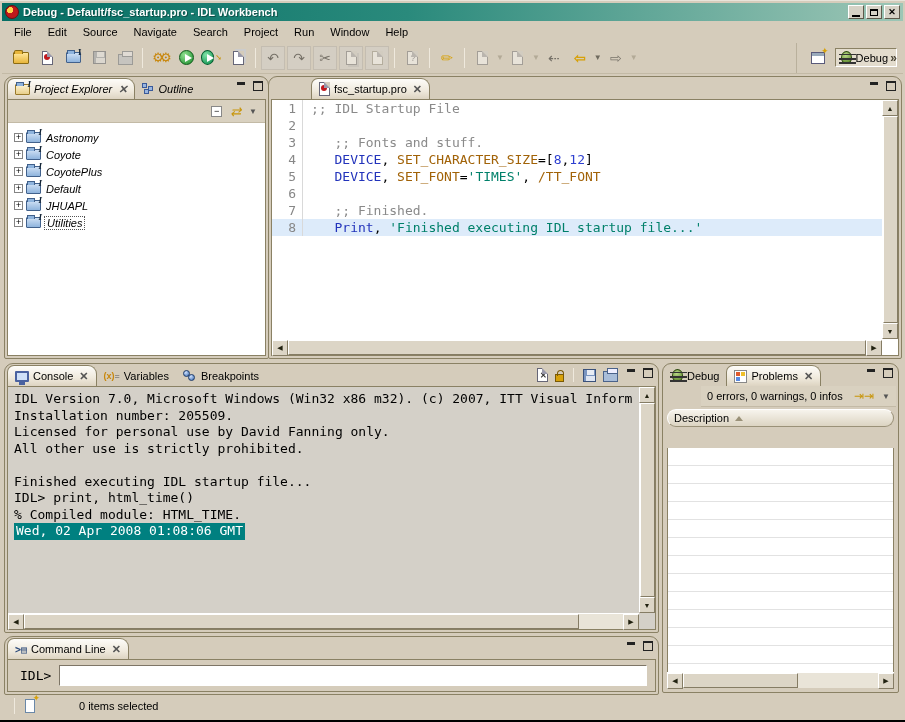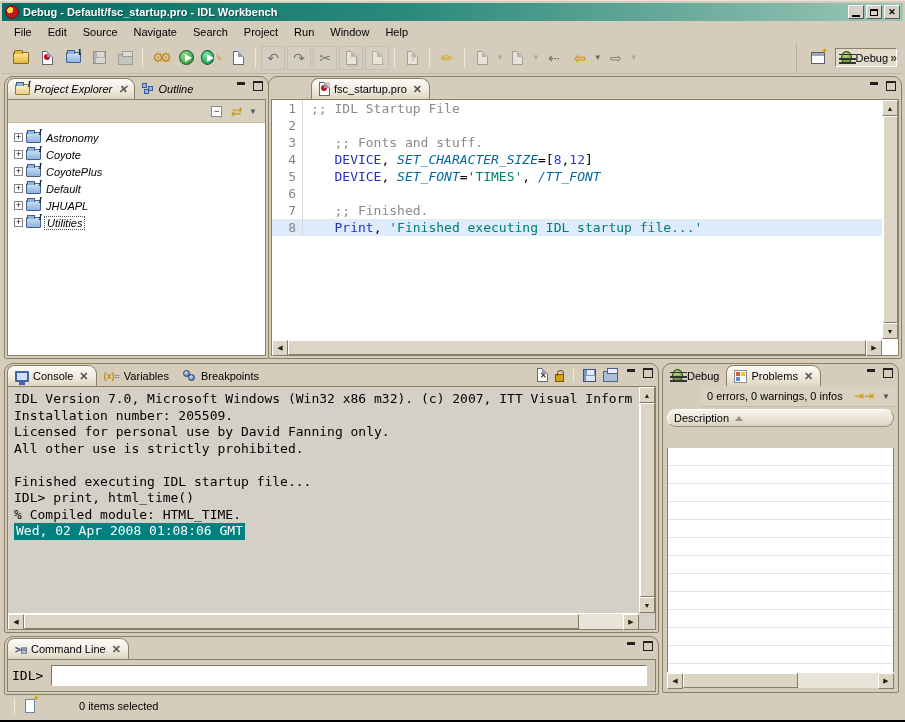--- a/index.html
+++ b/index.html
@@ -56,21 +56,21 @@
 
   
   #editor-content { position:absolute; left:2px; right:2px; bottom:2px; top:22px; background:#fff; border:1px solid #8a8164; }
   #code-area { position:absolute; inset:0 16px 16px 0; overflow:hidden; font-family:"DejaVu Sans Mono", monospace; font-size:13px; line-height:17px; }
   .cl { display:flex; height:17px; white-space:pre; }
   .cl.current { background:#ddebfa; }
   .ln { width:30px; text-align:right; padding-right:6px; color:#878787; flex:0 0 auto; }
   .ct { border-left:1px solid #d9d9d9; padding-left:8px; flex:1; }
   .tk-comment { color:#8a8a8a; }
   .tk-keyword { color:#2233bb; }
-  .tk-param { color:#0369a1;font-style:italic; }
+  .tk-param { color:#a16207; }
   .tk-number { color:#2d3fd0; }
   .tk-string { color:#00806a; }
   .tk-plain { color:#000; }
 
   
   .sbv { position:absolute; width:16px; background:#e9e4d8; border-left:1px solid #fff; }
   .sbh { position:absolute; height:16px; background:#e9e4d8; border-top:1px solid #fff; }
   .sbtn { position:absolute; width:16px; height:16px; background:#dcd5c6; border:1px solid; border-color:#fff #857c64 #857c64 #fff; display:flex; align-items:center; justify-content:center; font-size:7px; color:#221; }
   .sth { position:absolute; background:#dcd5c6; border:1px solid; border-color:#fff #857c64 #857c64 #fff; }
 
@@ -84,21 +84,21 @@
   #prob-info { height:21px; display:flex; align-items:center; padding:0 6px; border-bottom:1px solid #c3baa6; background:#d9d1c0;margin-left:36px; }
   #prob-info .filter { margin-left:auto; color:#c8960c; font-size:12px; }
   #prob-info .menu { color:#555; font-size:8px; margin-left:8px; }
   #prob-header { height:18px; background:linear-gradient(180deg,#f7f4ed,#dcd4c2); border:1px solid; border-color:#fff #9a9178 #9a9178 #fff; display:flex; align-items:center; padding:0 6px; gap:6px; }
   #prob-table { position:absolute; left:2px; right:2px; top:62px; bottom:18px; background:#fff; border-left:1px solid #8a8164; border-right:1px solid #8a8164; overflow:hidden; }
   .prow { height:18px; border-bottom:1px solid #e2e2e2; }
   .sort-tri { width:0; height:0; border-left:4px solid transparent; border-right:4px solid transparent; border-bottom:5px solid #9a9178; }
 
   
   #cmd-content { position:absolute; left:2px; right:2px; bottom:2px; top:22px; background:#d5ccbb; border:1px solid #8a8164; display:flex; align-items:center; }
-  #cmd-prompt { font-family:"DejaVu Sans Mono", monospace; font-size:13px; margin:0 8px 0 4px; }
+  #cmd-prompt { font-family:"DejaVu Sans Mono", monospace; font-size:13px; margin:0 8px 0 12px; }
   #cmd-input { flex:1; height:21px; margin-right:8px; border:1px solid; border-color:#7d7566 #fff #fff #7d7566; background:#fff; font-family:"DejaVu Sans Mono", monospace; font-size:13px; padding:0 4px; outline:none; }
 
   
   #statusbar { position:absolute; left:2px; right:2px; bottom:2px; height:24px; display:flex; align-items:center; }
   #statusbar .sep { width:1px; height:16px; background:#a99f8b; border-right:1px solid #efe9dd; margin:0 10px 0 12px; }
   #fastview-icon { width:10px; height:14px; border:1px solid #6a88a8; background:#fff; position:relative; margin-right:44px; }
   #fastview-icon:after { content:"✦"; color:#d7a10a; font-size:9px; position:absolute; right:-6px; top:-7px; }
 
   
   .folder { width:16px; height:12px; position:relative; background:linear-gradient(180deg,#ffe69a,#e8b63c); border:1px solid #8c6c14; border-radius:1px; }

